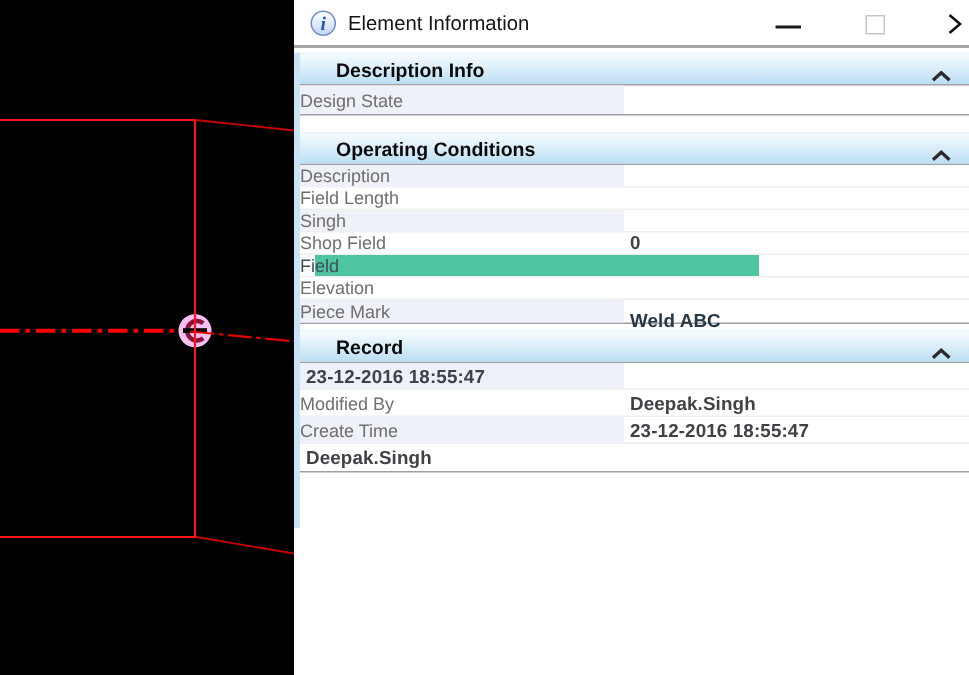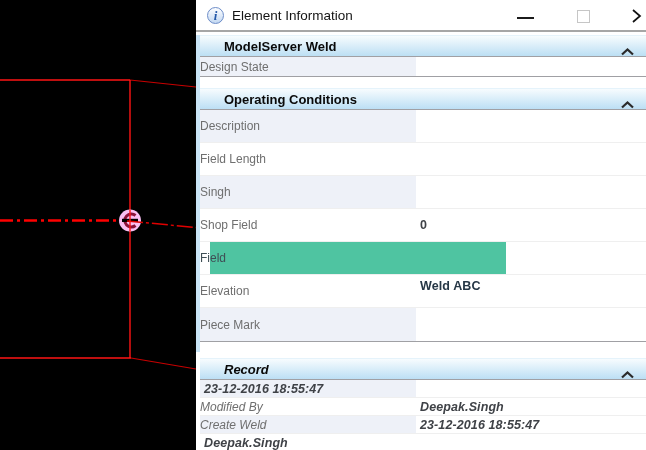--- a/index.html
+++ b/index.html
@@ -39,30 +39,30 @@
   .tree-label { position:absolute; font-size:12.5px; color:#1a1a1a; }
   .weld-chip { background:#2e94f2; color:#fff; padding:0 3px; line-height:16px; display:inline-block; }
   .sun-icon { position:absolute; font-size:14px; color:#222; line-height:14px; }
 
   
   .content { position:relative; height:317px; background:#fff; padding-left:4px; }
   .strip { position:absolute; left:0; top:0; width:4px; height:317px; background:#c9e4f6; }
   .section { position:relative; }
   .sec-msi { margin-top:3px; }
   .sec-oc  { margin-top:11px; }
-  .sec-rec { margin-top:16px;font-style:italic; }
+  .sec-rec { margin-top:4px; }
   .sec-header { position:relative; height:21px; background:linear-gradient(#f7fcfe,#bcdff4);
     border-top:1px solid #e5f3fb; }
   .sec-header .sec-title { position:absolute; left:24px; top:3px; font-size:13px; font-weight:bold; color:#0a0a0a; }
   .caret { position:absolute; right:12px; top:6px; }
   .sec-body { border-top:1px solid #a0a0a4; border-bottom:1px solid #a0a0a4; background:#fff; }
   .prow { position:relative; display:flex; border-bottom:1px solid #efefef; }
   .prow:last-child { border-bottom:none; }
   .h-msi .prow { height:19px; }
-  .h-oc  .prow { height:33px;justify-content:center; }
+  .h-oc  .prow { height:15px;justify-content:center; }
   .h-rec .prow { height:18px; }
   .plabel { width:216px; font-size:12px; color:#6f6f6f;
     display:flex; align-items:center; position:relative; z-index:1; }
   .prow:nth-child(odd) .plabel-bg { position:absolute; left:0; top:0; width:216px; height:100%; background:#eef1f8; }
   .pvalue { flex:1; padding-left:4px; font-size:12.5px; font-weight:bold; color:#3f4247;
     display:flex; align-items:center; position:relative; z-index:1; letter-spacing:0.1px; }
   .prow.hl .teal { position:absolute; left:10px; top:0; width:296px; height:100%; background:#4fc4a1; z-index:0; }
   .prow.hl .plabel { color:#3f4e55; }
   .prow.hl .pvalue { color:#263746;margin-top:44px; }
 </style>
@@ -112,21 +112,21 @@
         </svg>
       </span>
     </div>
 
 
     <div class="content">
       <div class="strip"></div>
 
       <div class="section sec-msi">
         <div class="sec-header">
-          <span class="sec-title">ModelServer Weld</span>
+          <span class="sec-title">Description Info</span>
           <span class="caret">
             <svg width="13" height="8">
                 <polyline points="1,6.5 6.5,1.5 12,6.5" fill="none" stroke="#2b2b2b" stroke-width="2.2"></polyline>
               </svg>
           </span>
         </div>
         <div class="sec-body h-msi">
           <div class="prow">
             <span class="plabel-bg"></span>
             <div class="plabel">Design State</div>
@@ -197,21 +197,21 @@
             <span class="plabel-bg"></span>
             <div class="pvalue">23-12-2016 18:55:47</div>
           </div>
           <div class="prow">
             <span class="plabel-bg"></span>
             <div class="plabel">Modified By</div>
             <div class="pvalue">Deepak.Singh</div>
           </div>
           <div class="prow">
             <span class="plabel-bg"></span>
-            <div class="plabel">Create Weld</div>
+            <div class="plabel">Create Time</div>
             <div class="pvalue">23-12-2016 18:55:47</div>
           </div>
           <div class="prow">
             <span class="plabel-bg"></span>
             <div class="pvalue">Deepak.Singh</div>
           </div>
         </div>
       </div>
 
     </div>

